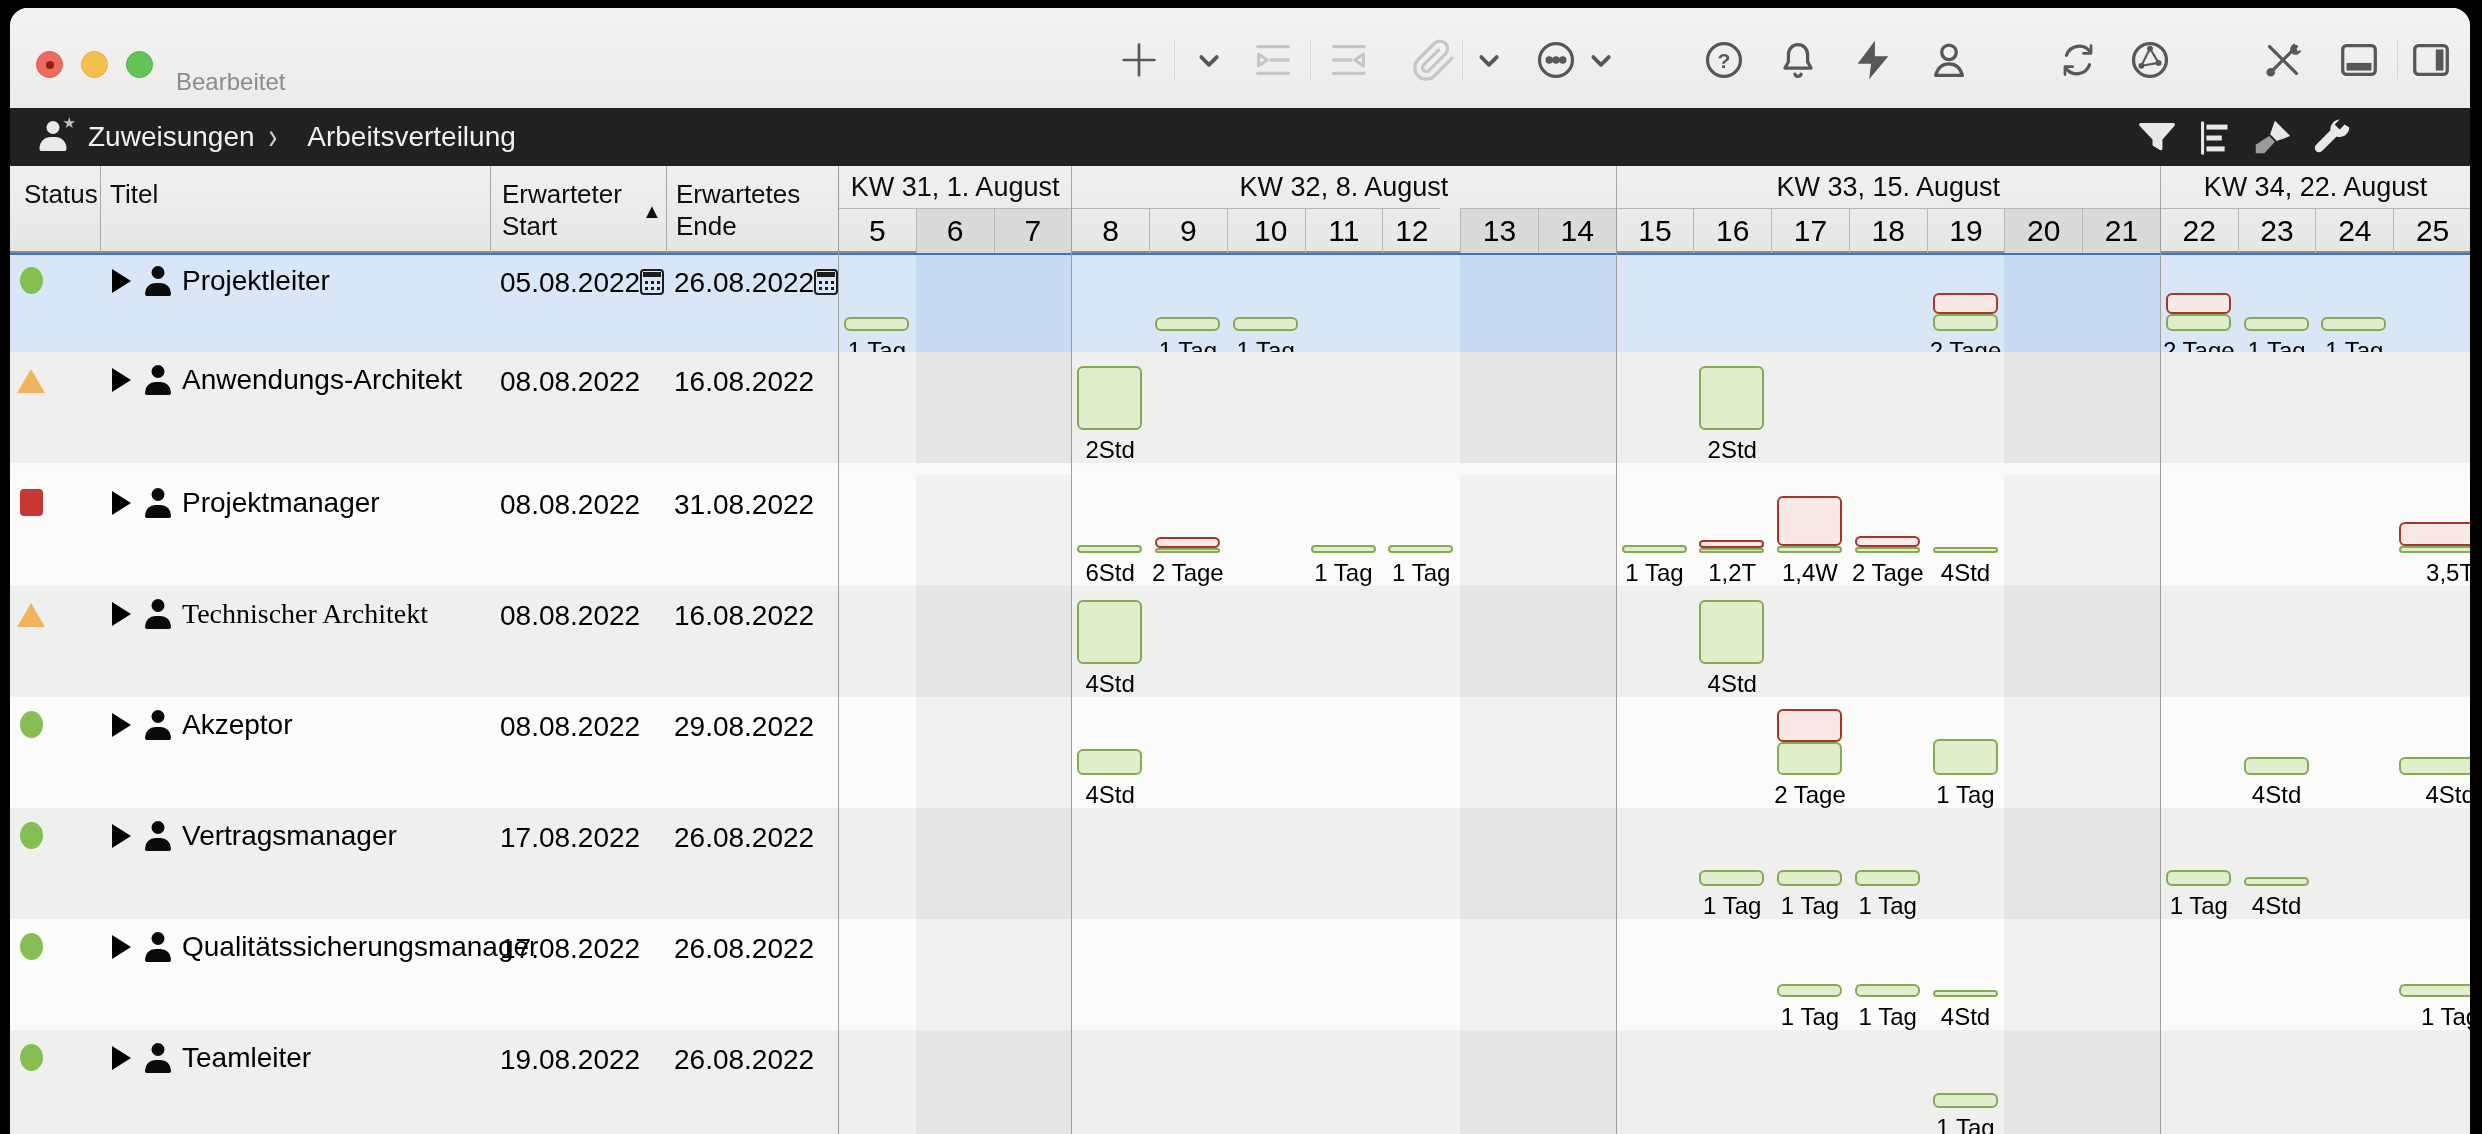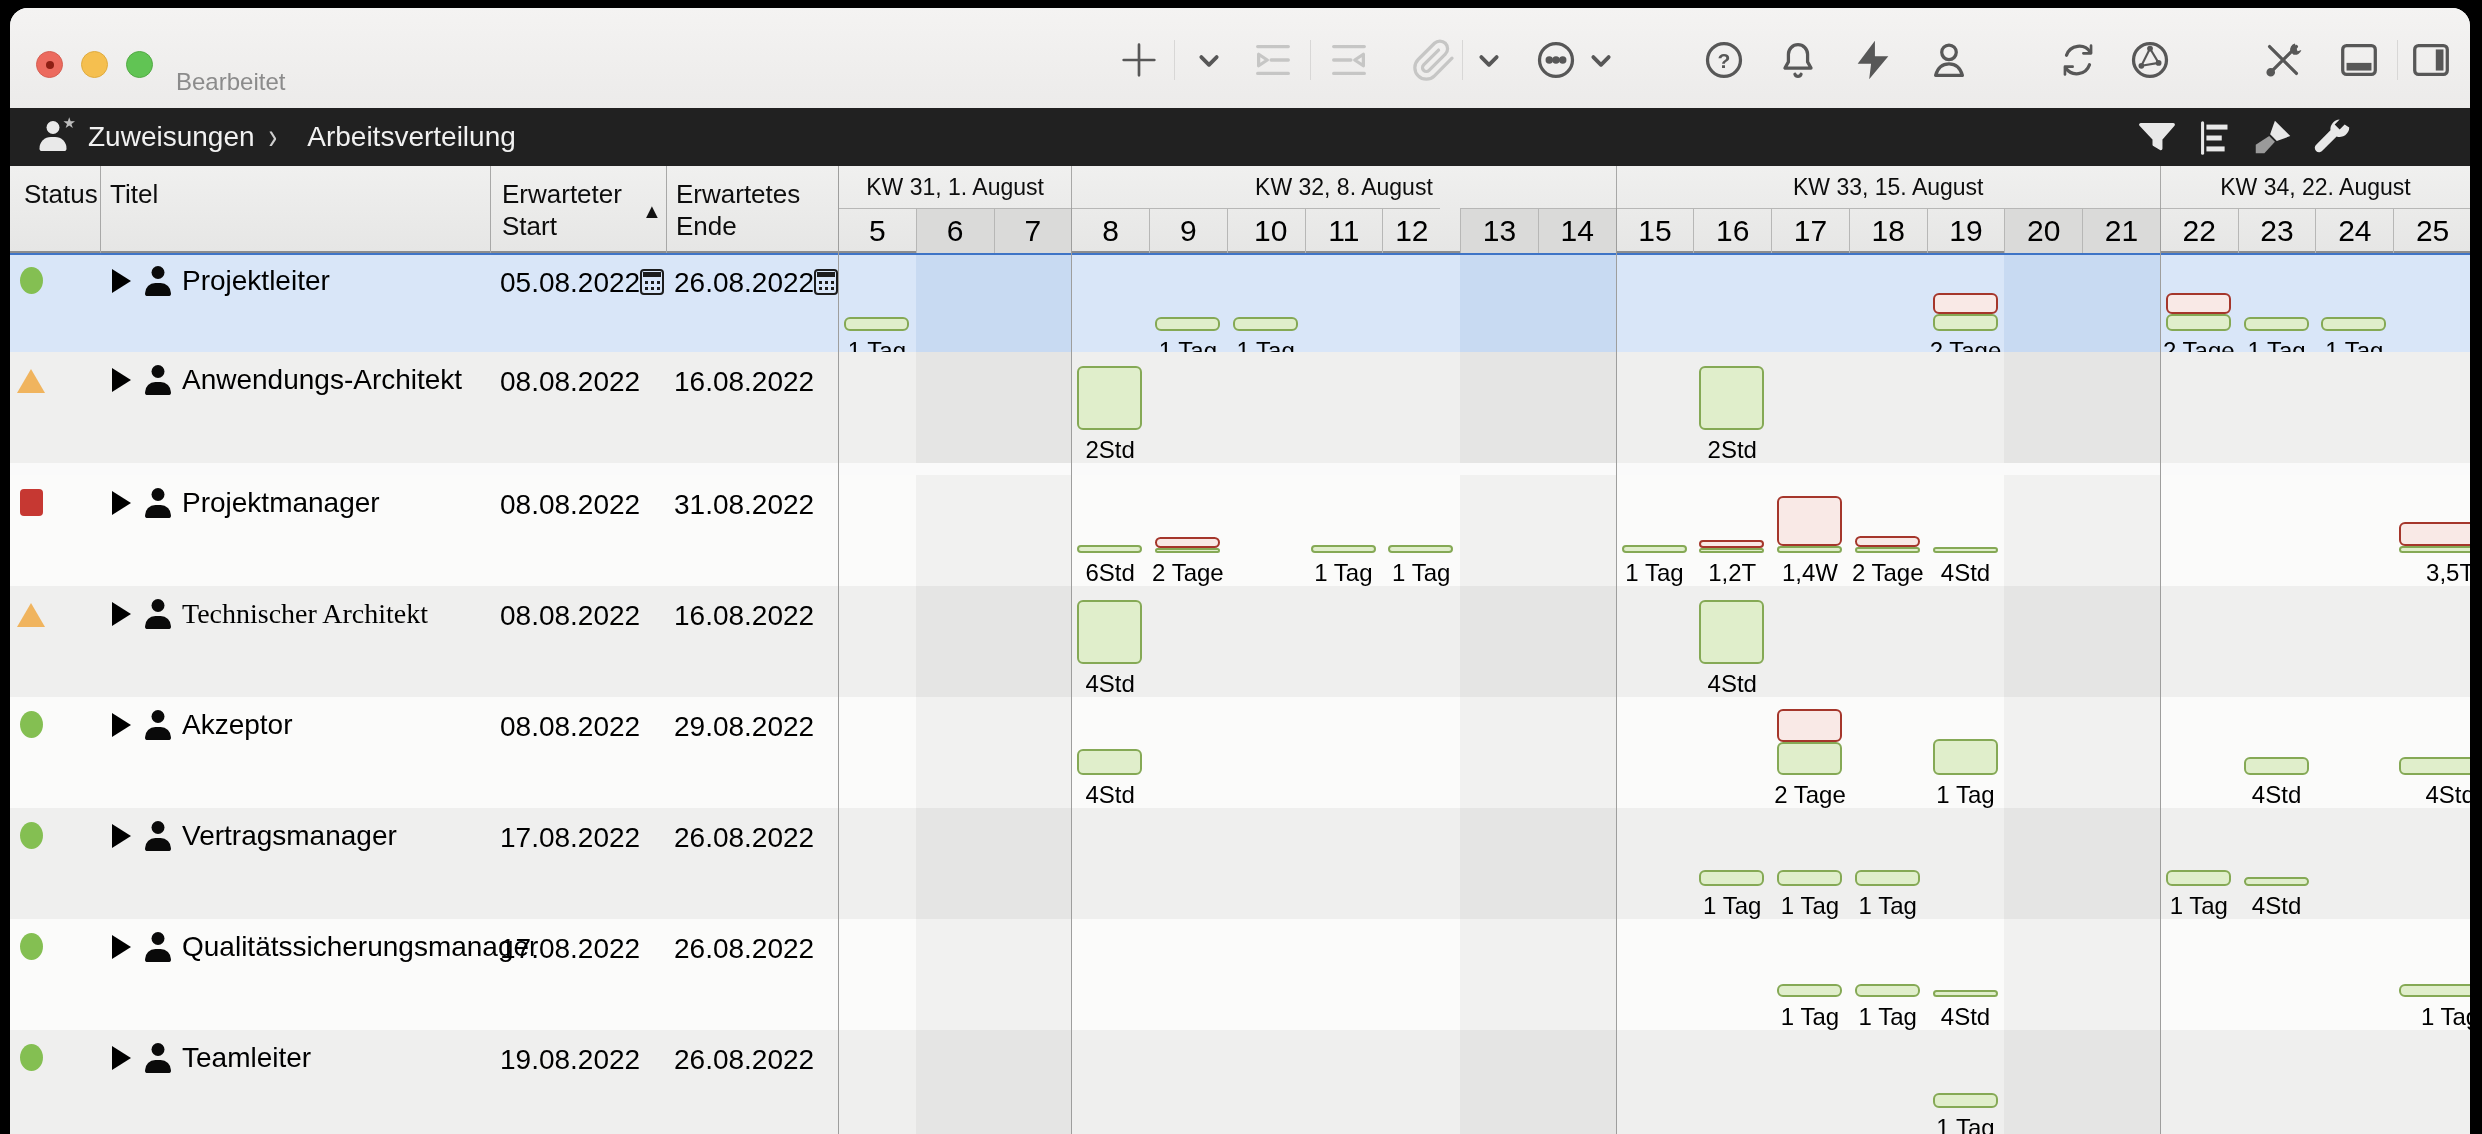--- a/index.html
+++ b/index.html
@@ -35,21 +35,21 @@
   .navicons{position:absolute;top:100px;height:58px;}
   .nvicon{position:absolute;top:7px;width:46px;height:46px;display:flex;align-items:center;justify-content:center;}
 
   
   .theader{position:absolute;left:0;top:158px;width:100%;height:87px;background:linear-gradient(#f0f0ef,#e6e6e5);
            border-bottom:2px solid #8d8d8d;}
   .hlabel{position:absolute;font-size:26px;color:#0d0d0d;line-height:32px;}
   .sortarrow{position:absolute;font-size:20px;color:#111;}
   .hvline{position:absolute;top:0;width:1px;height:87px;background:#a8a8a7;}
   .wcell{position:absolute;top:0;height:42px;border-left:1px solid #a8a8a7;display:flex;align-items:center;justify-content:center;
-         font-size:23px;color:#0d0d0d;overflow:hidden;white-space:nowrap;}
+         font-size:27px;color:#0d0d0d;overflow:hidden;white-space:nowrap;}
   .dcell{position:absolute;top:42px;height:45px;border-left:1px solid #b7b7b6;border-top:1px solid #b7b7b6;
          display:flex;align-items:center;justify-content:center;font-size:30px;color:#000;}
   .dcell.wkend{background:#dadad9;}
 
   
   .content{position:absolute;left:0;top:245px;width:100%;height:881px;overflow:hidden;}
   .row{position:absolute;left:0;width:100%;height:111px;}
   .row.w{background:#fbfbfa;}
   .row.a{background:#efefee;}
   .row.sel{background:#d9e6f8;box-shadow:inset 0 2px 0 #3f74c7, inset 0 -2px 0 #3f74c7;}

